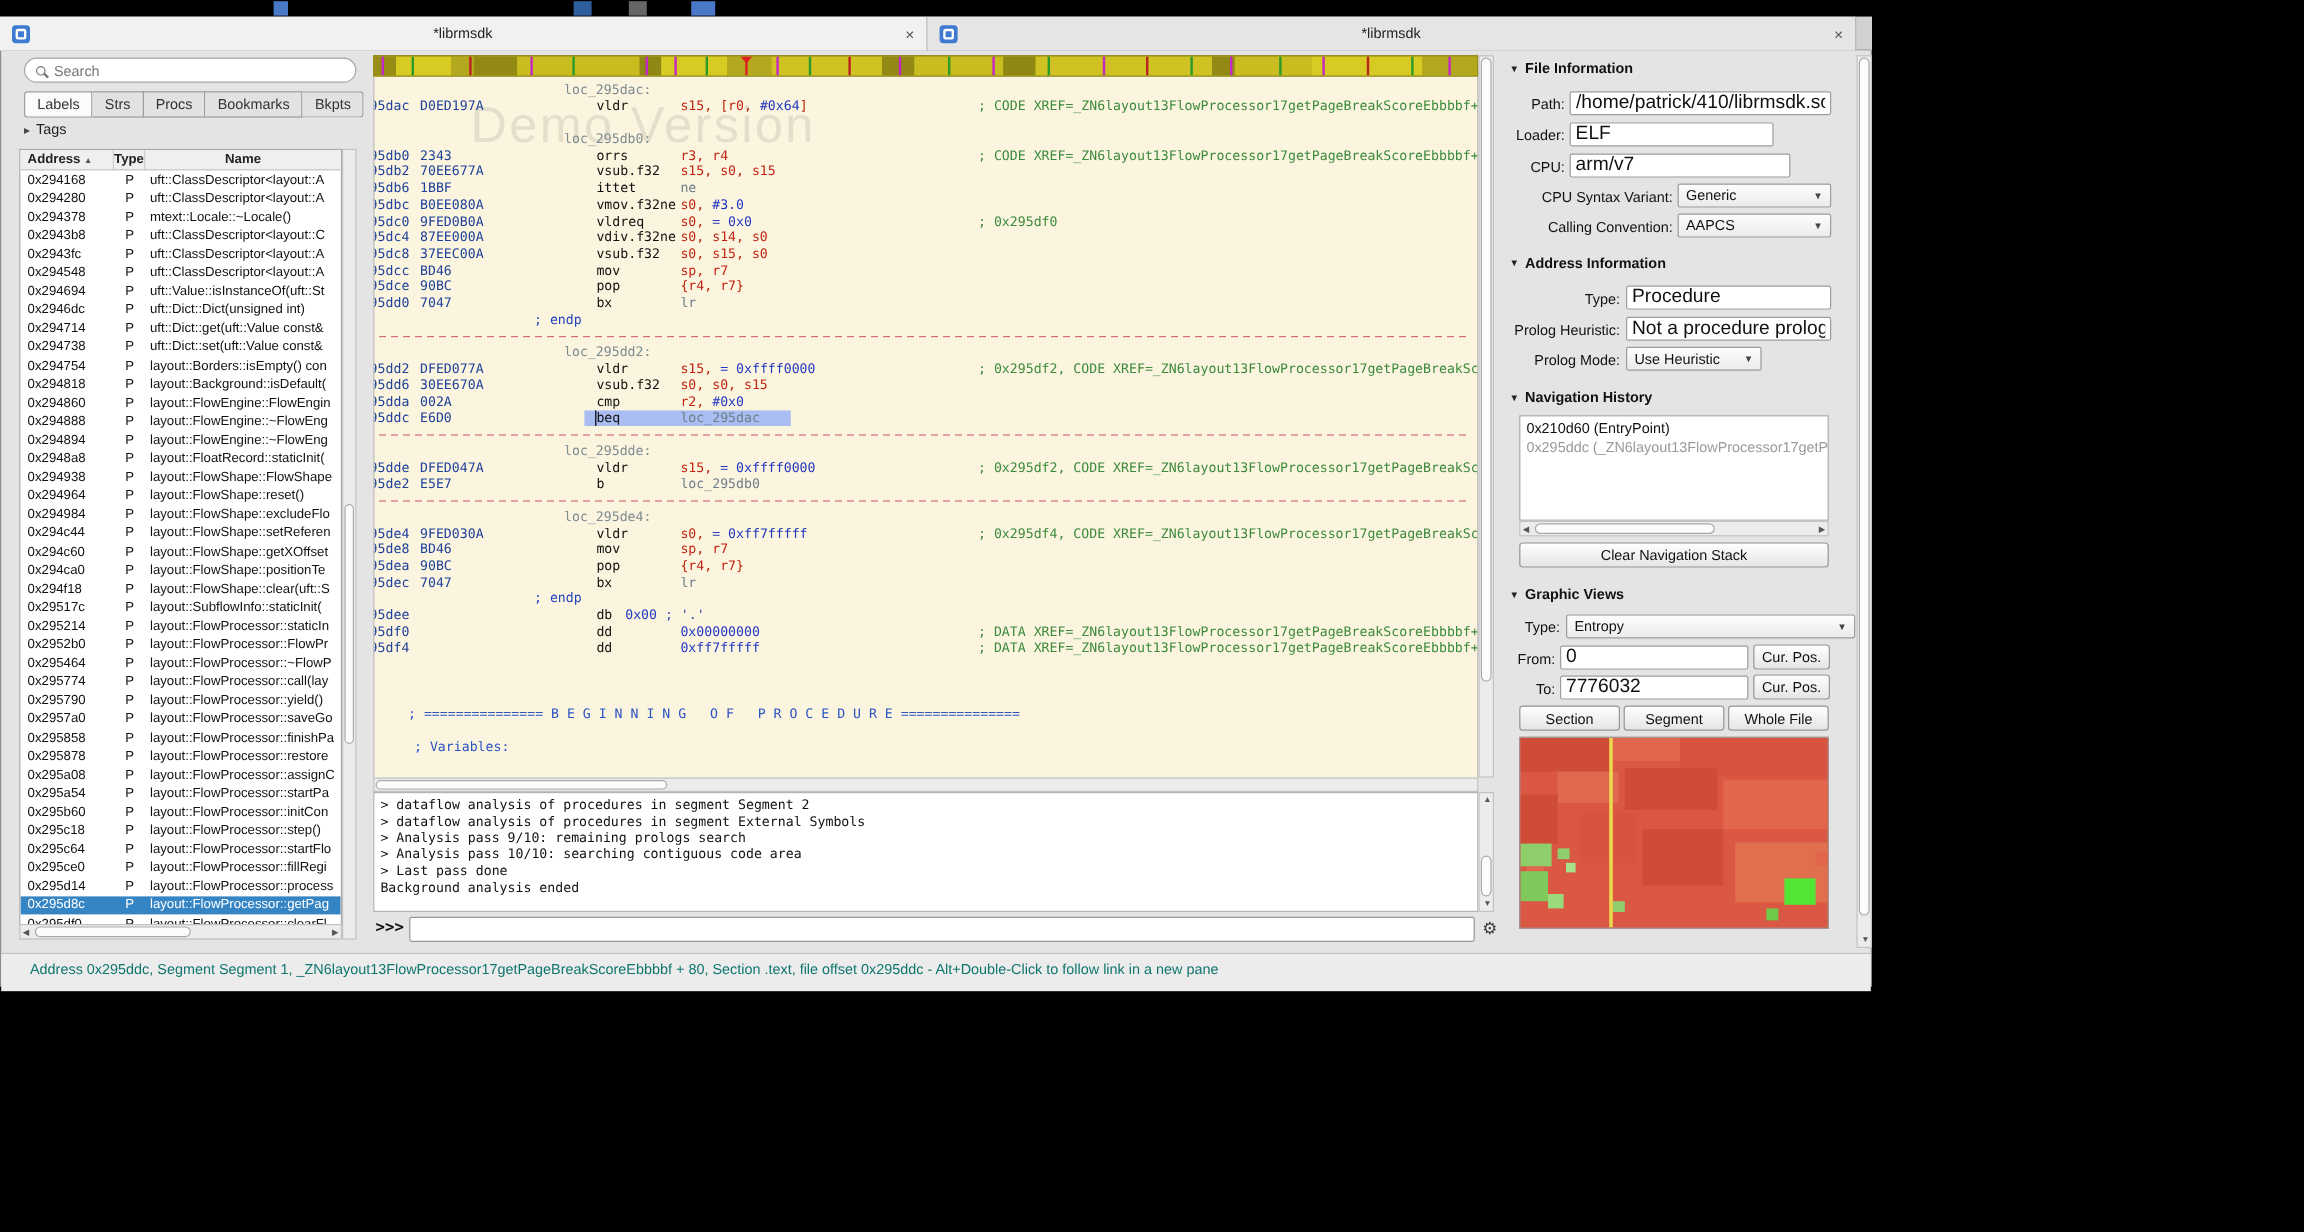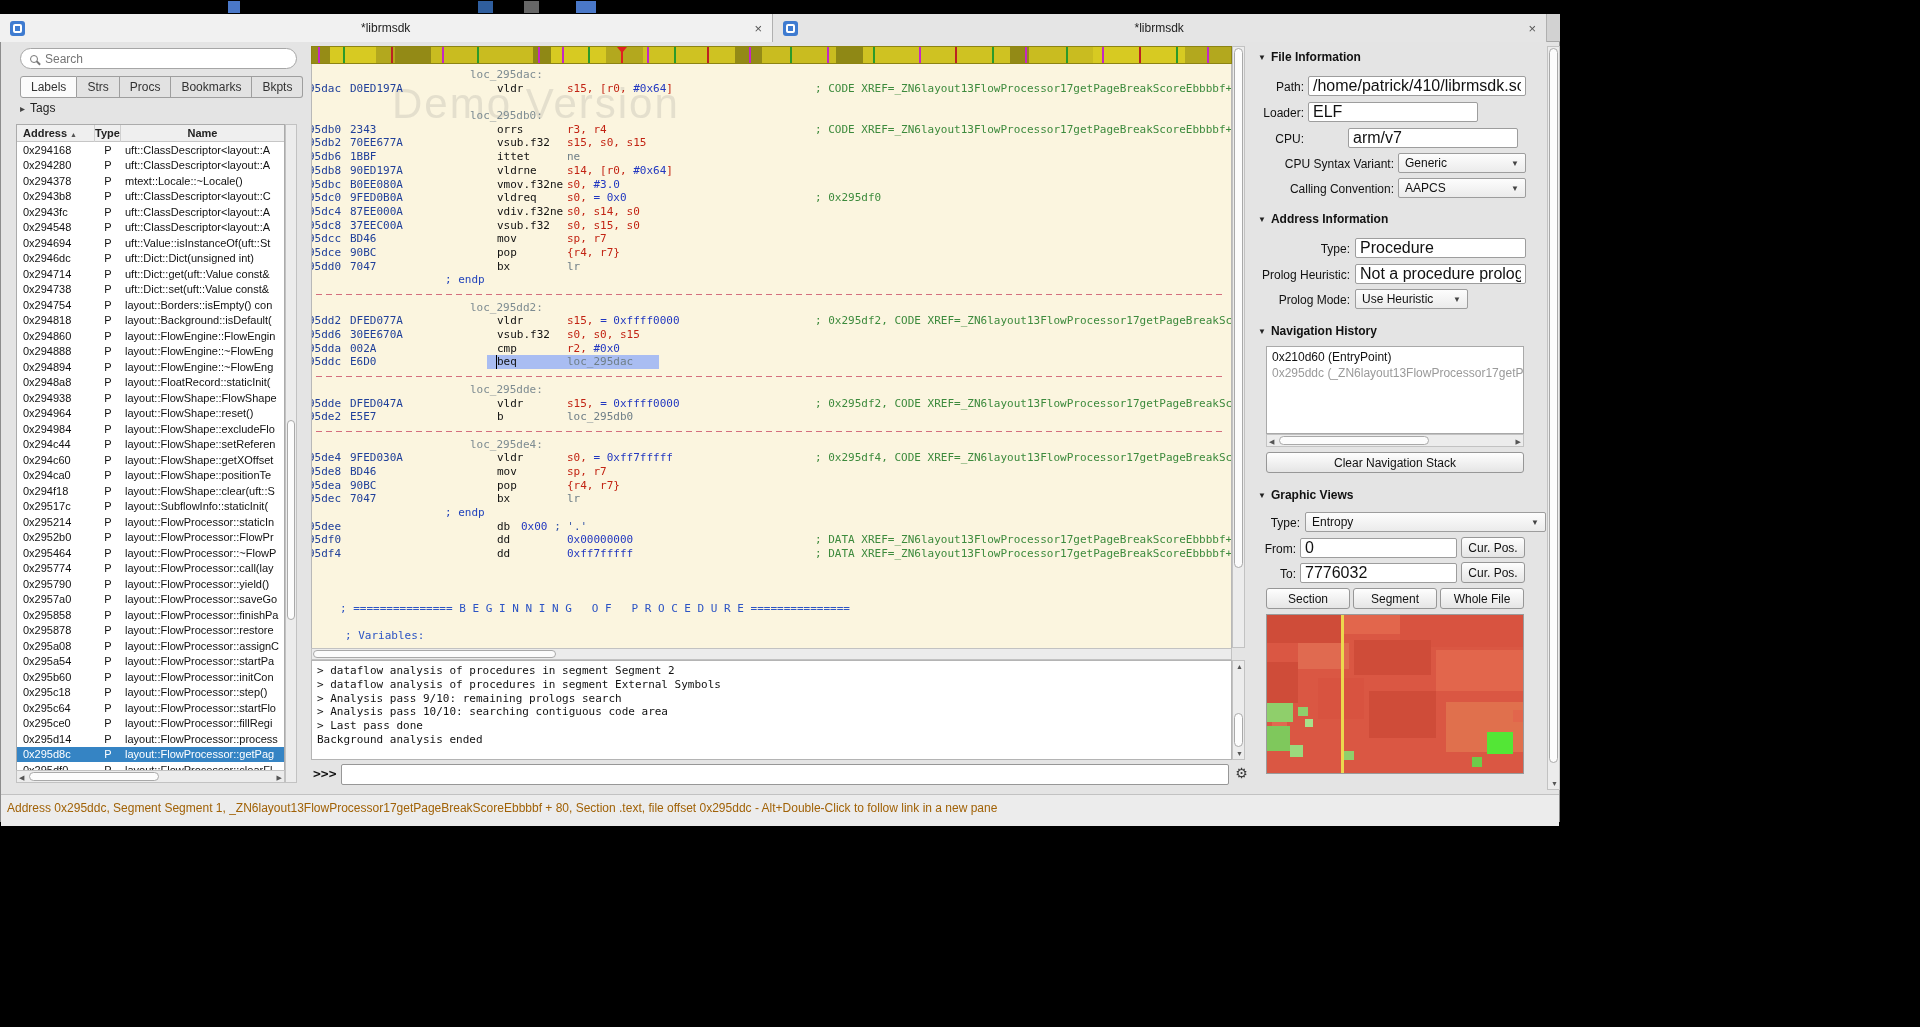--- a/index.html
+++ b/index.html
@@ -96,21 +96,21 @@
   #nhlist{position:absolute;left:1266px;top:346px;width:258px;height:88px;background:#fff;border:1px solid #a9a9a9;overflow:hidden;padding:2px 0}
   .nhentry{font-size:12px;color:#111;padding:1px 5px;white-space:nowrap;overflow:hidden}
   .nhentry.dim{color:#9a9a9a}
   #clearnav{position:absolute;left:1266px;top:452px;width:258px;height:21px}
   #segbtns{position:absolute;left:1266px;top:588px;width:258px;height:21px;display:flex;gap:3px}
   #segbtns .btn{flex:1;height:21px}
   #entropy{position:absolute;left:1266px;top:614px;width:258px;height:160px;border:1px solid #9a9a9a;overflow:hidden}
   .eblk{position:absolute}
 
   
-  #statusbar{position:absolute;left:1px;top:794px;width:1558px;height:32px;background:#ececec;border-top:1px solid #c2c2c2;font-size:12px;color:#a16207;line-height:27px;padding-left:6px;white-space:nowrap;overflow:hidden}
+  #statusbar{position:absolute;left:1px;top:794px;width:1558px;height:32px;background:#ececec;border-top:1px solid #c2c2c2;font-size:12px;color:#0f766e;line-height:27px;padding-left:24px;white-space:nowrap;overflow:hidden}
 </style>
 </head>
 <body>
 
 <div class="frag" style="left:228px;width:12px;background:#4a78c8"></div>
 <div class="frag" style="left:478px;width:15px;background:#2f5e9e"></div>
 <div class="frag" style="left:524px;width:15px;background:#666"></div>
 <div class="frag" style="left:576px;width:20px;background:#4a78c8"></div>
 
 <div id="appwin"></div>
@@ -417,21 +417,20 @@
 <div id="disasm">
   <div id="watermark">Demo Version</div>
   <div id="dlines">
       <div class="dline"><span class="dlab">loc_295dac:</span></div>
       <div class="dline"><span class="daddr">95dac</span><span class="dbytes">D0ED197A</span><span class="dbody"><span class="dmn">vldr</span><span class="dops"><span class="op-r">s15, [r0, </span><span class="op-b">#0x64</span><span class="op-r">]</span></span></span><span class="dcmt">; CODE XREF=_ZN6layout13FlowProcessor17getPageBreakScoreEbbbbf+80</span></div>
       <div class="dline"></div>
       <div class="dline"><span class="dlab">loc_295db0:</span></div>
       <div class="dline"><span class="daddr">95db0</span><span class="dbytes">2343</span><span class="dbody"><span class="dmn">orrs</span><span class="dops"><span class="op-r">r3, r4</span></span></span><span class="dcmt">; CODE XREF=_ZN6layout13FlowProcessor17getPageBreakScoreEbbbbf+86</span></div>
       <div class="dline"><span class="daddr">95db2</span><span class="dbytes">70EE677A</span><span class="dbody"><span class="dmn">vsub.f32</span><span class="dops"><span class="op-r">s15, s0, s15</span></span></span></div>
       <div class="dline"><span class="daddr">95db6</span><span class="dbytes">1BBF</span><span class="dbody"><span class="dmn">ittet</span><span class="dops"><span class="op-k">ne</span></span></span></div>
-      <div class="dline"><span class="daddr">95db8</span><span class="dbytes">90ED197A</span><span class="dbody"><span class="dmn">vldrne</span><span class="dops"><span class="op-r">s14, [r0, </span><span class="op-b">#0x64</span><span class="op-r">]</span></span></span></div>
       <div class="dline"><span class="daddr">95dbc</span><span class="dbytes">B0EE080A</span><span class="dbody"><span class="dmn">vmov.f32ne</span><span class="dops"><span class="op-r">s0, </span><span class="op-b">#3.0</span></span></span></div>
       <div class="dline"><span class="daddr">95dc0</span><span class="dbytes">9FED0B0A</span><span class="dbody"><span class="dmn">vldreq</span><span class="dops"><span class="op-r">s0, </span><span class="op-b">= 0x0</span></span></span><span class="dcmt">; 0x295df0</span></div>
       <div class="dline"><span class="daddr">95dc4</span><span class="dbytes">87EE000A</span><span class="dbody"><span class="dmn">vdiv.f32ne</span><span class="dops"><span class="op-r">s0, s14, s0</span></span></span></div>
       <div class="dline"><span class="daddr">95dc8</span><span class="dbytes">37EEC00A</span><span class="dbody"><span class="dmn">vsub.f32</span><span class="dops"><span class="op-r">s0, s15, s0</span></span></span></div>
       <div class="dline"><span class="daddr">95dcc</span><span class="dbytes">BD46</span><span class="dbody"><span class="dmn">mov</span><span class="dops"><span class="op-r">sp, r7</span></span></span></div>
       <div class="dline"><span class="daddr">95dce</span><span class="dbytes">90BC</span><span class="dbody"><span class="dmn">pop</span><span class="dops"><span class="op-r">{r4, r7}</span></span></span></div>
       <div class="dline"><span class="daddr">95dd0</span><span class="dbytes">7047</span><span class="dbody"><span class="dmn">bx</span><span class="dops"><span class="op-k">lr</span></span></span></div>
       <div class="dline"><span class="dendp">; endp</span></div>
       <div class="dline"><span class="sepline"></span></div>
       <div class="dline"><span class="dlab">loc_295dd2:</span></div>
@@ -487,21 +486,21 @@
 <span id="promptsym">&gt;&gt;&gt;</span>
 <input id="promptinput" value="" style="">
 <span id="gear">⚙</span>
 
 <div class="sechdr" style="left:1258px;top:50px"><span class="tri">▼</span><span>File Information</span></div>
 <span class="flbl" style="left:1258px;top:80px;width:46px">Path:</span>
 <input class="fin" style="left: 1308px; top: 76px; width: 218px;" value="/home/patrick/410/librmsdk.so.1.0.0">
 <span class="flbl" style="left:1258px;top:106px;width:46px">Loader:</span>
 <input class="fin" style="left: 1308px; top: 102px; width: 170px;" value="ELF">
 <span class="flbl" style="left:1258px;top:132px;width:46px">CPU:</span>
-<input class="fin" style="left: 1308px; top: 128px; width: 170px; margin-left: 40px;" value="arm/v7">
+<input class="fin" style="left: 1308px; top: 128px; width: 184px;" value="arm/v7">
 <span class="flbl" style="left:1258px;top:157px;width:136px">CPU Syntax Variant:</span>
 <div class="combo" style="left:1398px;top:153px;width:128px">
     <span class="cval">Generic</span>
     <span class="carr">▼</span>
   </div>
 <span class="flbl" style="left:1258px;top:182px;width:136px">Calling Convention:</span>
 <div class="combo" style="left:1398px;top:178px;width:128px">
     <span class="cval">AAPCS</span>
     <span class="carr">▼</span>
   </div>

